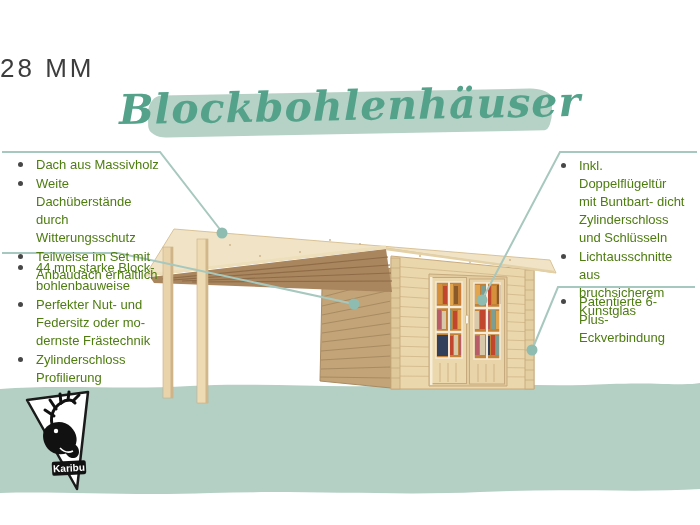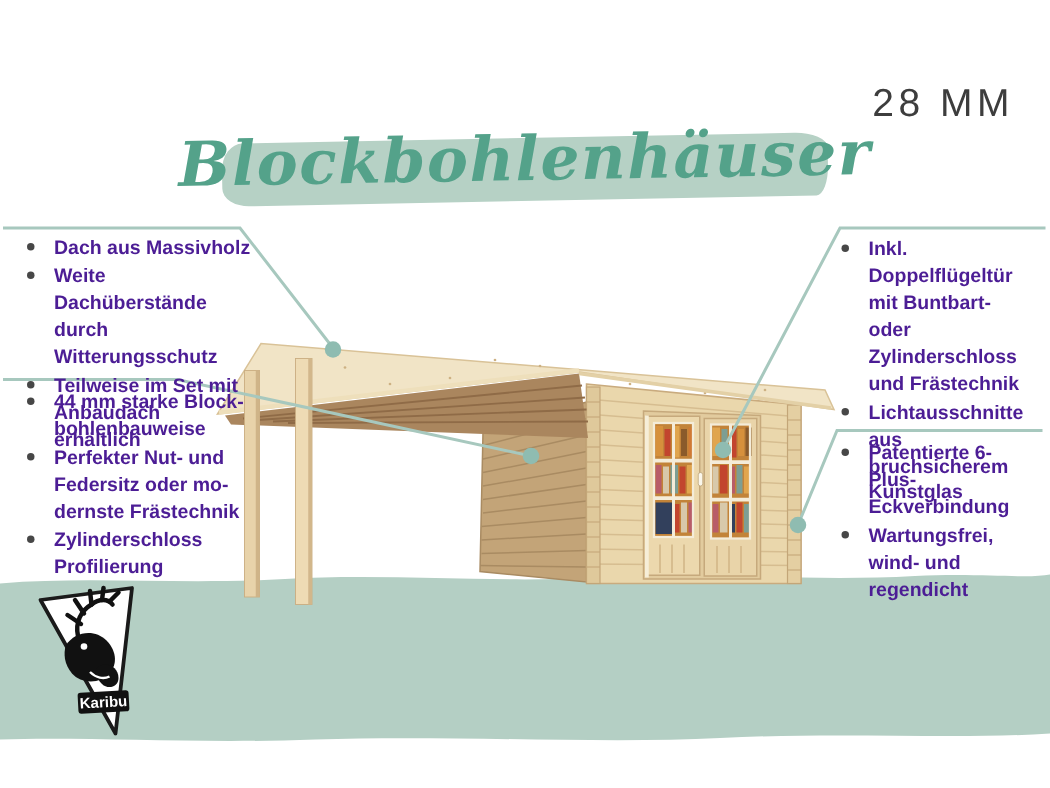--- a/index.html
+++ b/index.html
@@ -1,31 +1,31 @@
 <!DOCTYPE html>
 <html><head>
 <meta charset="utf-8">
 <style>
   html,body{margin:0;padding:0;background:#ffffff;}
   .stage{position:relative;width:700px;height:525px;background:#ffffff;overflow:hidden;
          font-family:"Liberation Sans",sans-serif;}
   .stage svg{position:absolute;left:0;top:0;}
 
-  .title{position:absolute;top:53px;left:0;width:676px;text-align:right;
+  .title{position:absolute;top:53px;left:0;width:676px;text-align:left;
          font-size:26px;letter-spacing:3px;color:#3d3d3d;font-weight:500;}
 
   .hl{position:absolute;left:148px;top:92px;width:404px;height:42px;background:#b6d1c5;
       transform:rotate(-1.1deg);
       border-radius:14px 22px 8px 18px / 18px 10px 20px 12px;}
   .script{position:absolute;top:82px;left:0;width:700px;text-align:center;
           font-family:"DejaVu Serif",serif;font-style:italic;font-weight:bold;
           font-size:41px;letter-spacing:1px;color:#54a28a;transform:rotate(-1deg);}
 
   .feat{position:absolute;margin:0;padding:0;list-style:none;
-        font-size:13px;line-height:1.38;color:#4c1d95;font-weight:bold;}
+        font-size:13px;line-height:1.38;color:#4d7c0f;}
   .feat li{position:relative;padding-left:21px;margin-bottom:1px;}
   .feat li::before{content:"";position:absolute;left:3px;top:6px;width:5px;height:5px;
         border-radius:50%;background:#474747;}
   .lt{left:15px;top:156px;width:152px;}
   .lb{left:15px;top:259px;width:150px;}
   .rt{left:558px;top:157px;width:128px;}
   .rb{left:558px;top:293px;width:112px;}
 </style>
 </head>
 <body>
@@ -252,21 +252,20 @@
     <li>Dach aus Massivholz</li>
     <li>Weite Dachüberstände durch Witterungsschutz</li>
     <li>Teilweise im Set mit Anbaudach erhältlich</li>
   </ul>
   <ul class="feat lb">
     <li>44 mm starke Block­bohlenbauweise</li>
     <li>Perfekter Nut- und Federsitz oder mo­dernste Frästechnik</li>
     <li>Zylinderschloss Profilierung</li>
   </ul>
   <ul class="feat rt">
-    <li>Inkl. Doppelflügeltür mit Buntbart- oder Zylinderschloss und Frästechnik</li>
+    <li>Inkl. Doppelflügeltür mit Buntbart- dicht Zylinderschloss und Schlüsseln</li>
     <li>Lichtausschnitte aus bruchsicherem Kunst­glas</li>
   </ul>
   <ul class="feat rb">
     <li>Patentierte 6-Plus-Eckverbindung</li>
-    <li>Wartungsfrei, wind- und regen­dicht</li>
   </ul>
 
 </div>
 
 </body></html>

